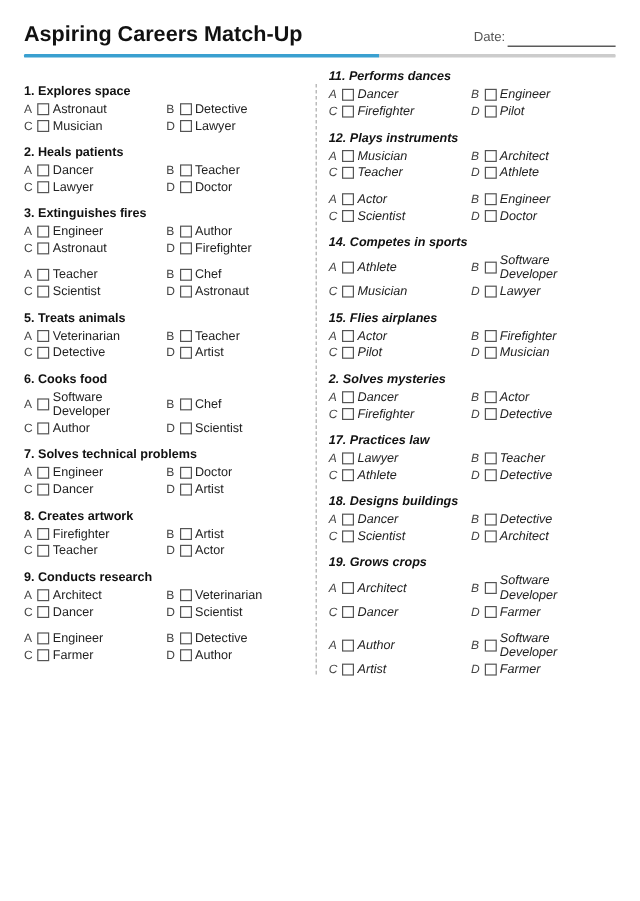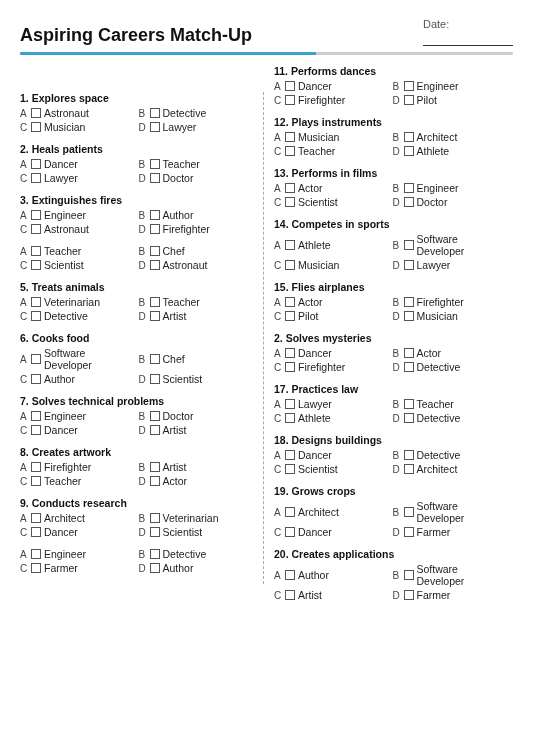--- a/index.html
+++ b/index.html
@@ -24,21 +24,21 @@
       color: #111;
     }
     .header-fields {
       display: flex;
       gap: 24px;
       font-size: 11px;
       align-items: flex-end;
     }
     .header-field {
       display: flex;
-      flex-direction: column;
+      flex-direction: row;
       gap: 2px;
     }
     .header-field label {
       font-size: 11px;
       color: #555;
     }
     .header-field .field-line {
       border-bottom: 1.5px solid #333;
       width: 90px;
       height: 14px;
@@ -57,20 +57,21 @@
     .col {
       flex: 1;
       padding-right: 6px;
     }
     .col-left {
       border-right: 1.5px dashed #aaa;
       padding-right: 10px;
     }
     .col-right {
       padding-left: 10px;
+      font-style: italic;
     }
     .question {
       margin-bottom: 10px;
     }
     .q-title {
       font-size: 10.5px;
       font-weight: bold;
       margin-bottom: 3px;
       color: #111;
     }
@@ -414,21 +415,20 @@
             <span class="opt-text">Teacher</span>
           </div>
           <div class="option">
             <span class="opt-letter">D</span>
             <span class="checkbox"></span>
             <span class="opt-text">Athlete</span>
           </div>
         </div>
       </div>
       <div class="question">
-        <div class="q-title">13. Performs in films</div>
         <div class="options-grid">
           <div class="option">
             <span class="opt-letter">A</span>
             <span class="checkbox"></span>
             <span class="opt-text">Actor</span>
           </div>
           <div class="option">
             <span class="opt-letter">B</span>
             <span class="checkbox"></span>
             <span class="opt-text">Engineer</span>
@@ -589,21 +589,20 @@
             <span class="opt-text">Dancer</span>
           </div>
           <div class="option">
             <span class="opt-letter">D</span>
             <span class="checkbox"></span>
             <span class="opt-text">Farmer</span>
           </div>
         </div>
       </div>
       <div class="question">
-        <div class="q-title">20. Creates applications</div>
         <div class="options-grid">
           <div class="option">
             <span class="opt-letter">A</span>
             <span class="checkbox"></span>
             <span class="opt-text">Author</span>
           </div>
           <div class="option">
             <span class="opt-letter">B</span>
             <span class="checkbox"></span>
             <span class="opt-text">Software Developer</span>

